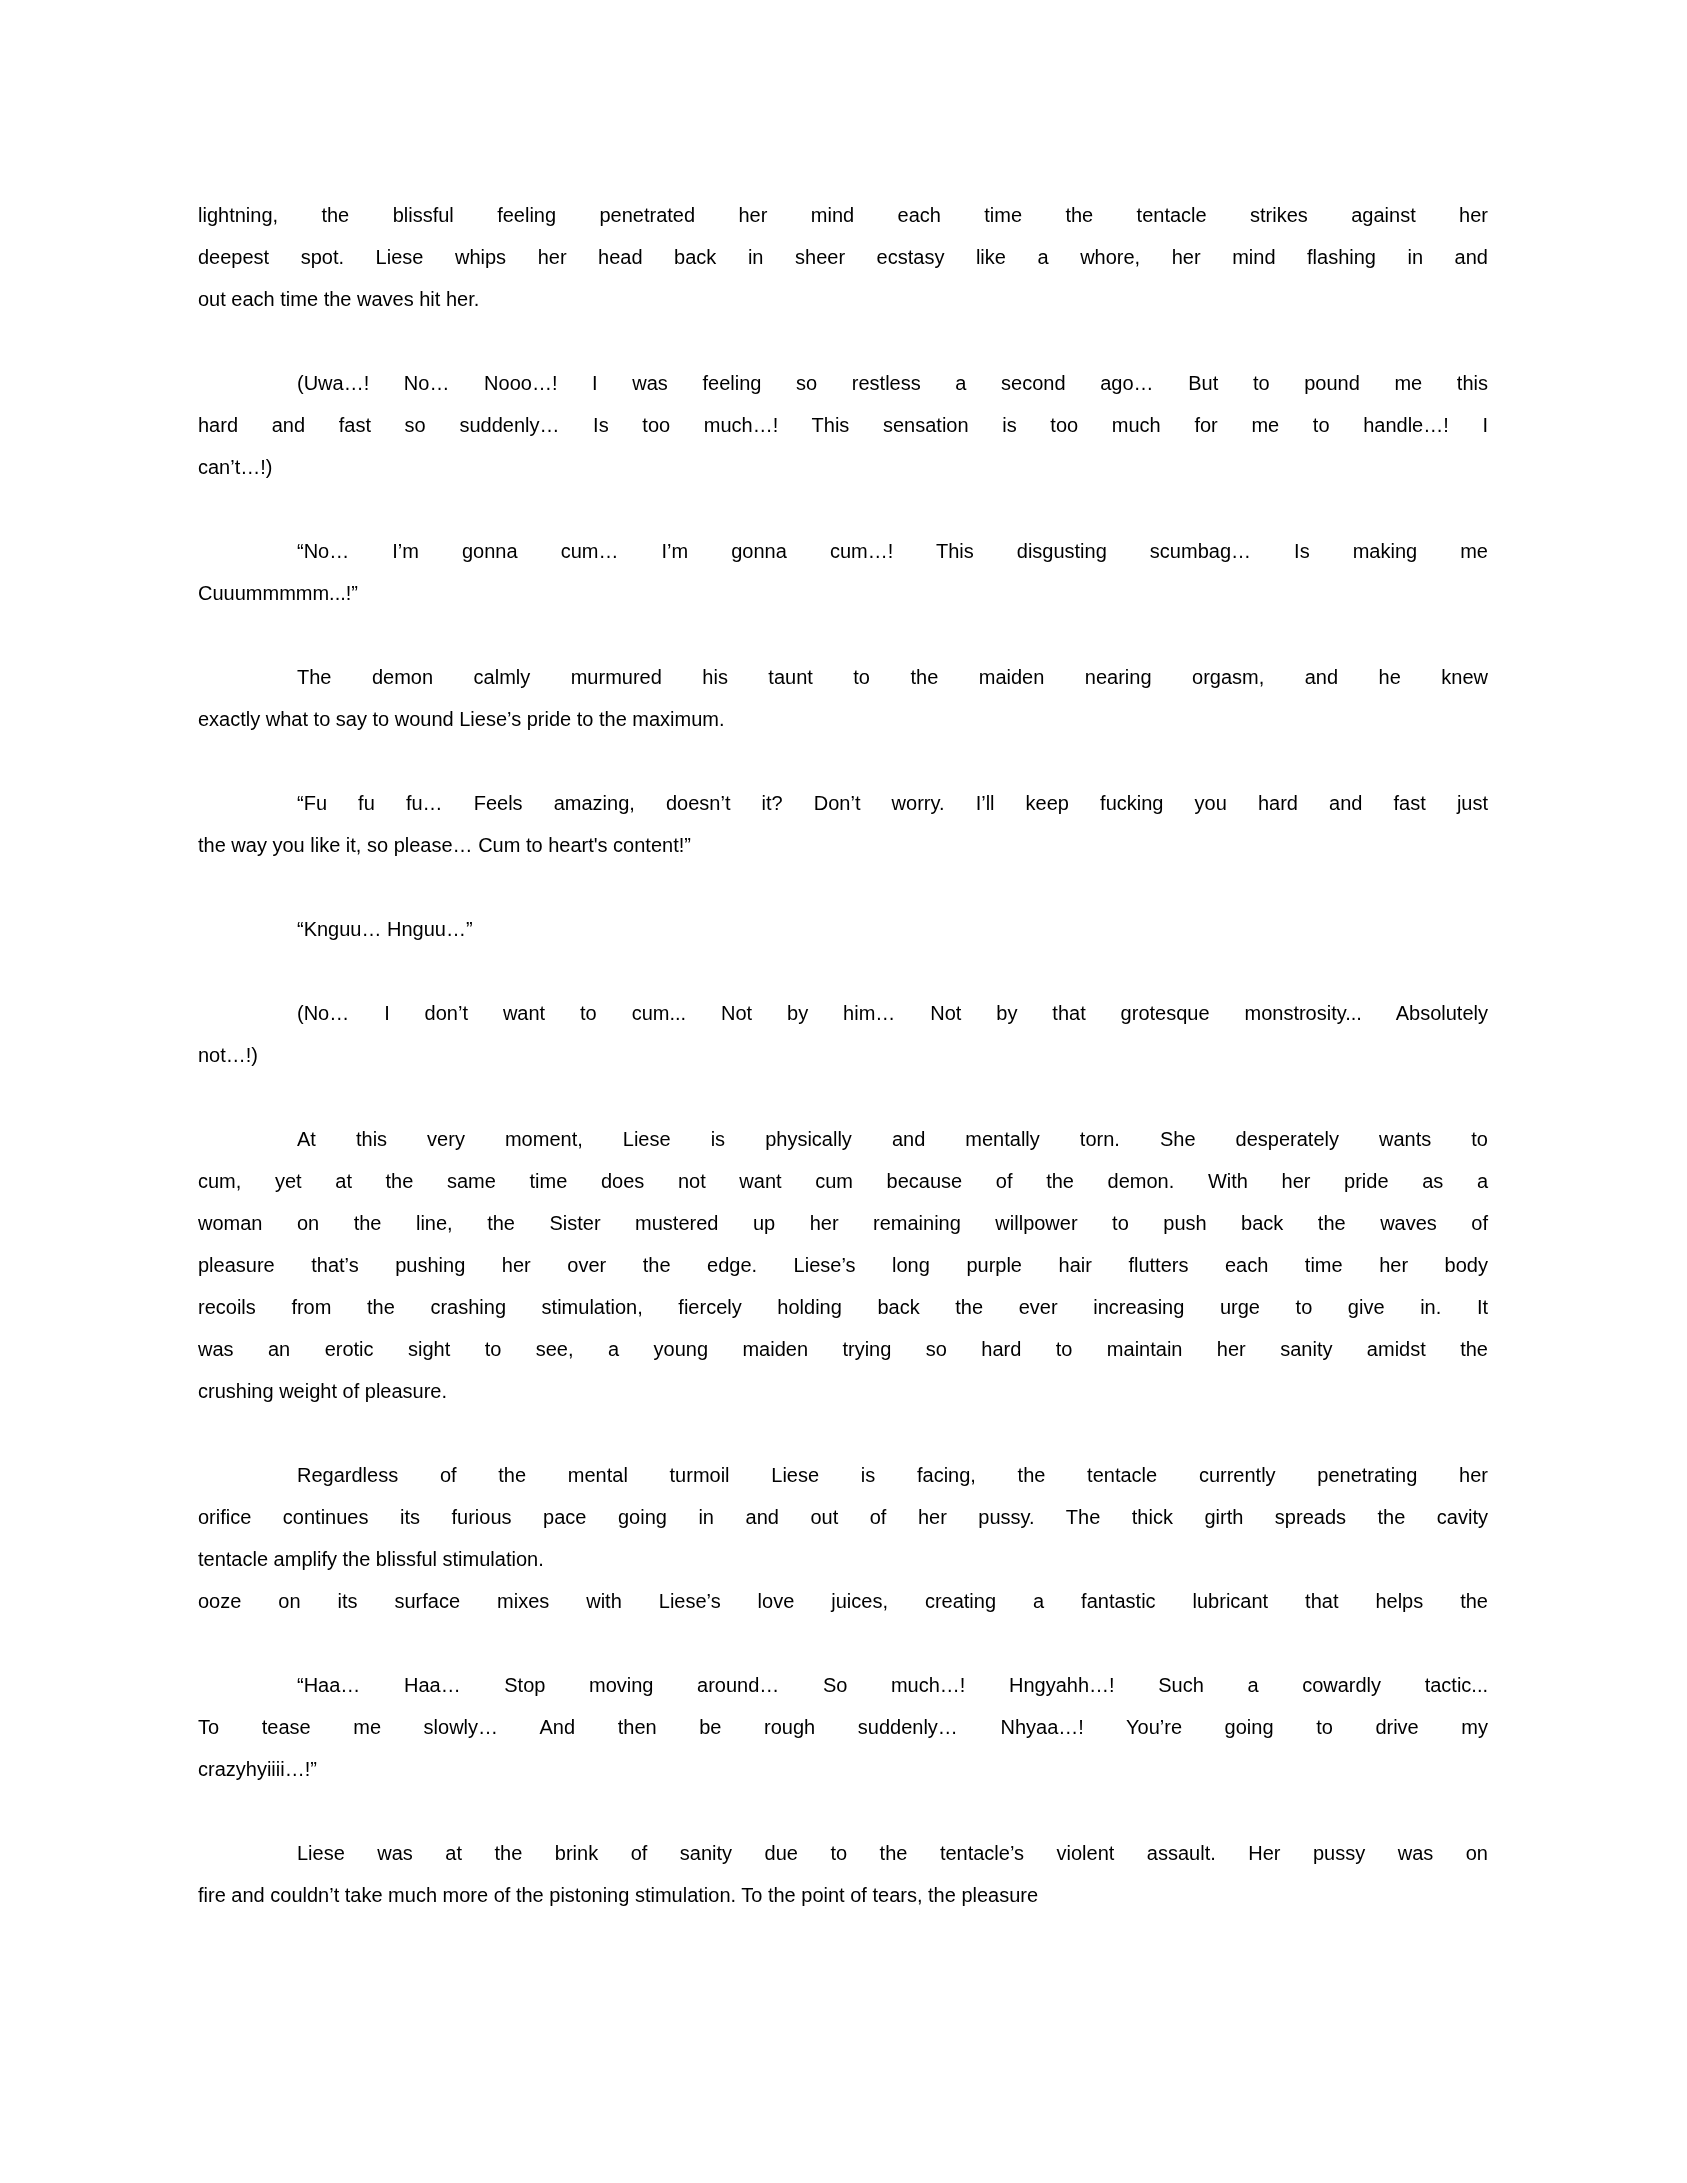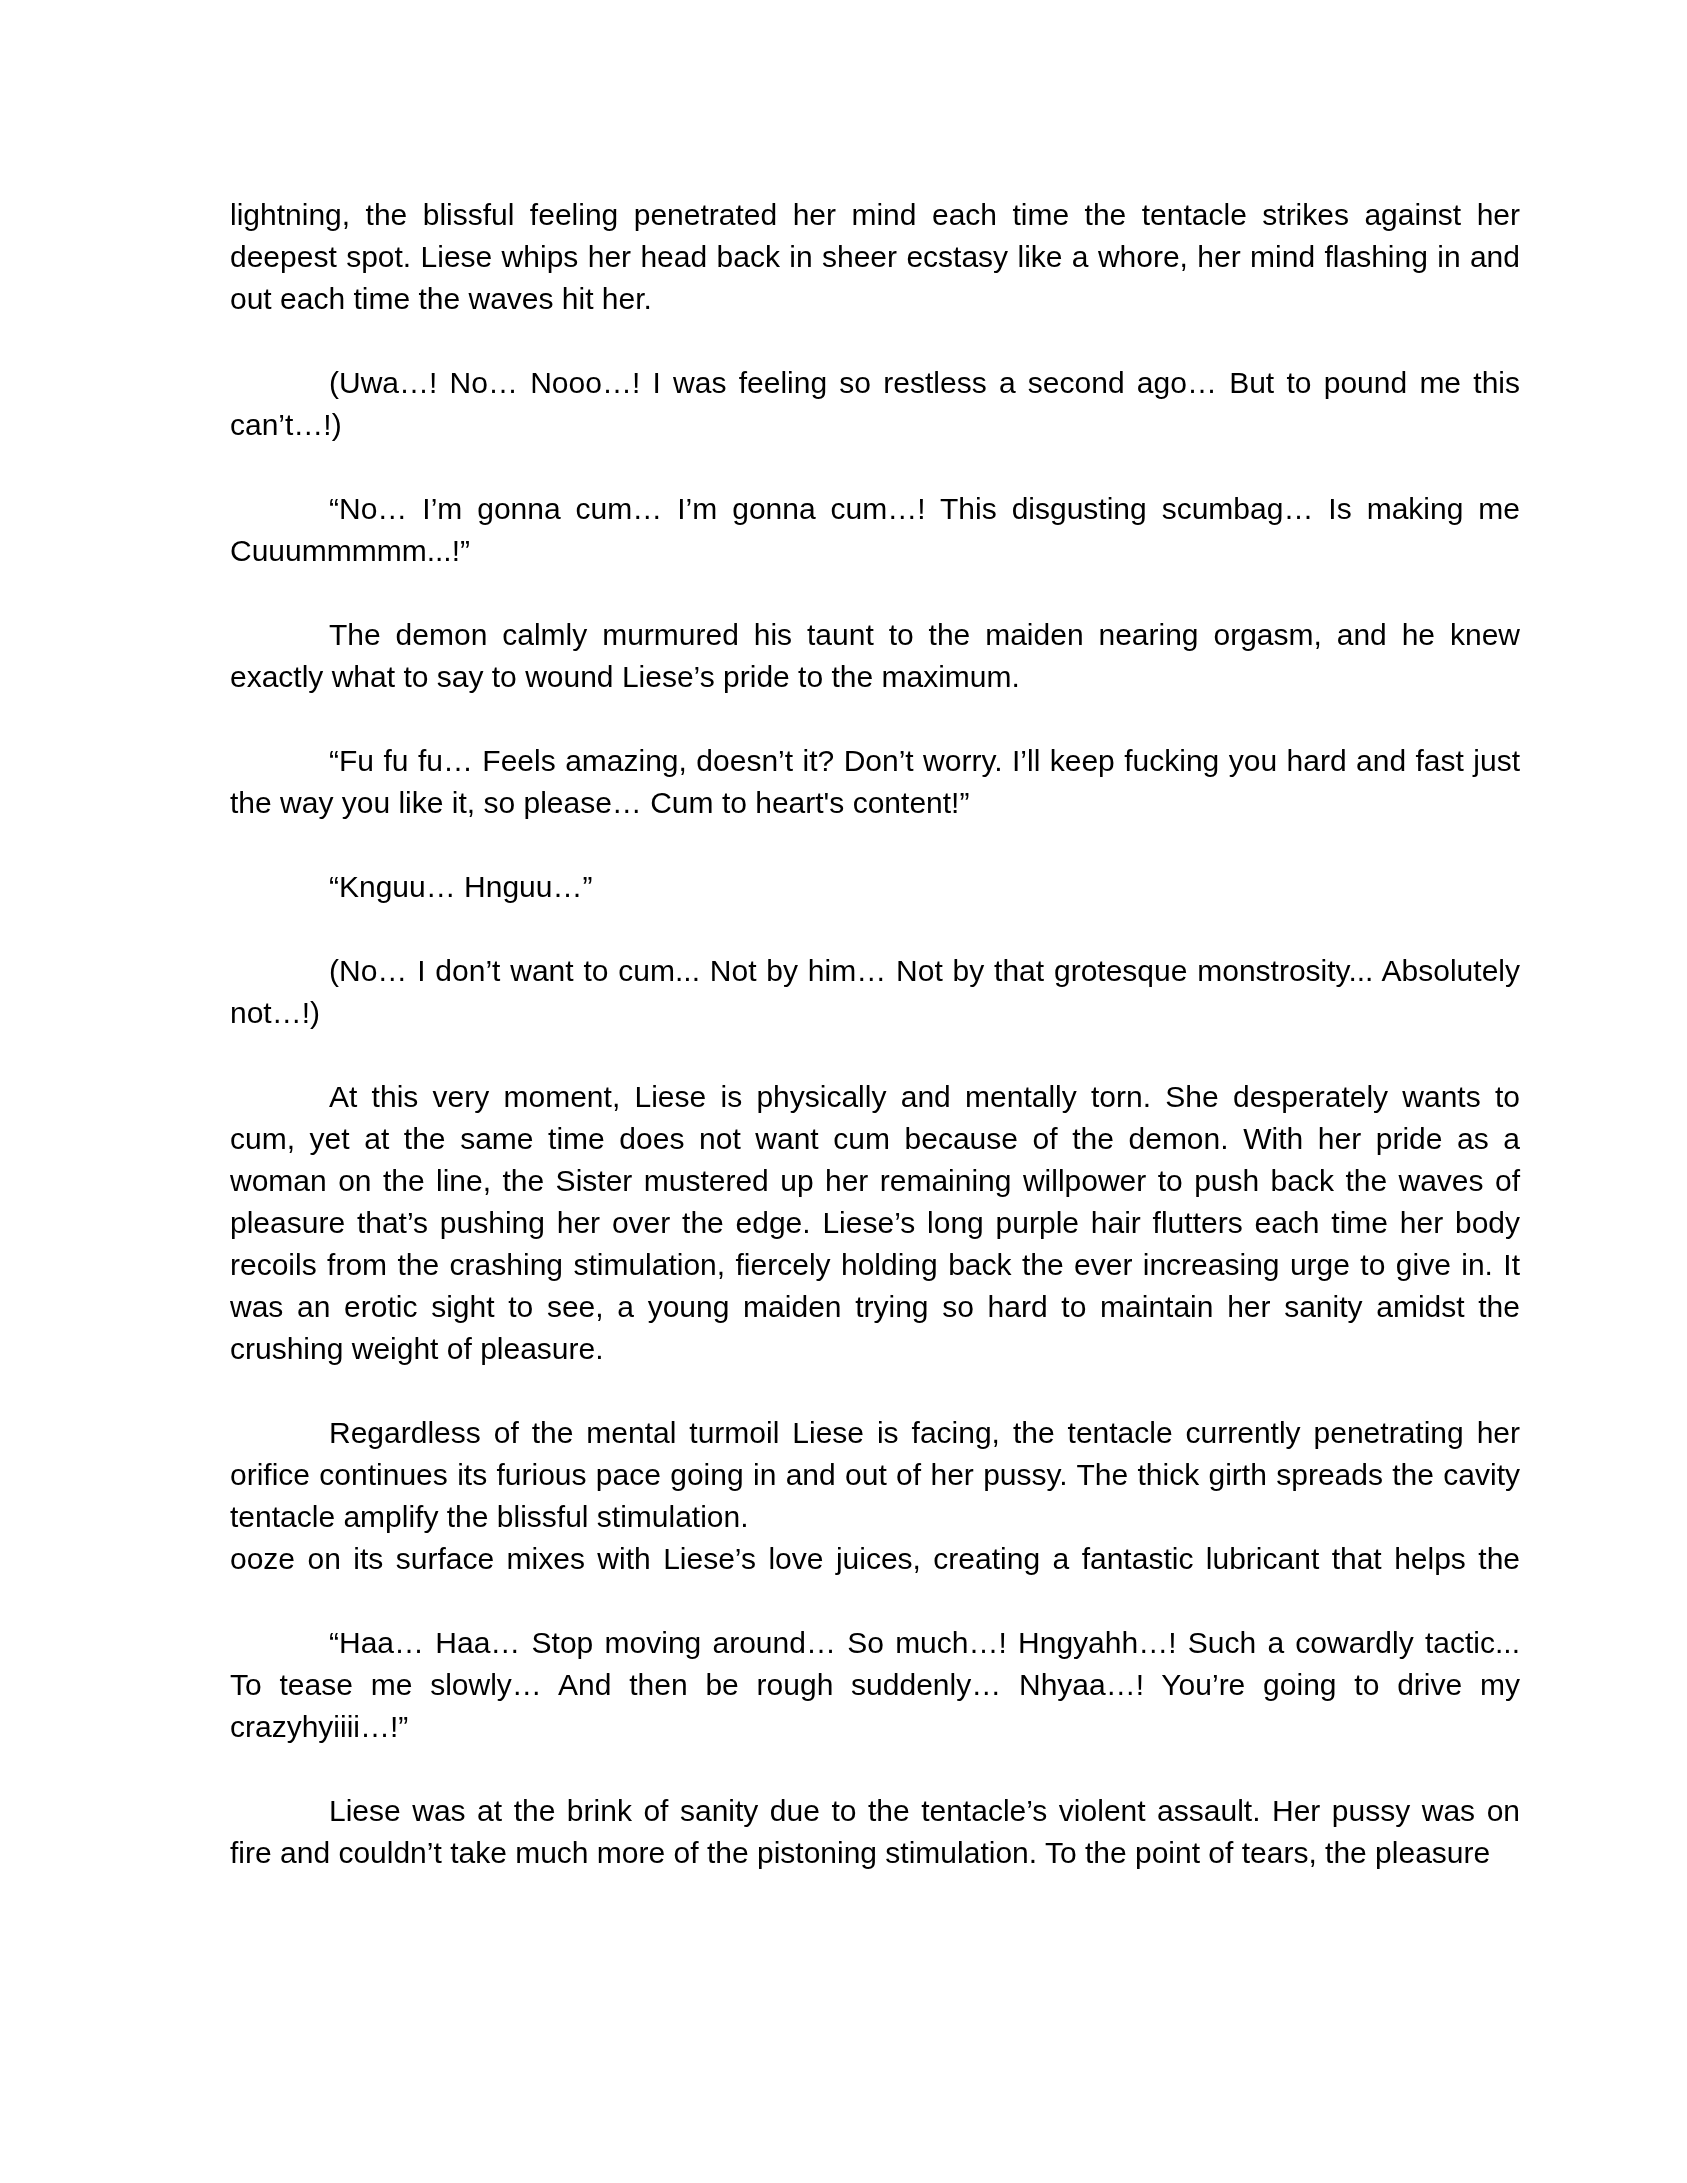--- a/index.html
+++ b/index.html
@@ -14,24 +14,23 @@
     background: #ffffff;
     color: #000000;
     font-family: "Liberation Sans", "DejaVu Sans", sans-serif;
     overflow: hidden;
   }
   .content {
     position: absolute;
     left: 198px;
     top: 194px;
     width: 1290px;
-    font-size: 30px;
+    font-size: 20px;
     line-height: 42px;
     color: #000000;
-    margin-left: 32px;
   }
   .paragraph {
     margin: 0 0 42px 0;
   }
   .paragraph:last-child {
     margin-bottom: 0;
   }
   .line {
     text-align: justify;
     text-align-last: justify;
@@ -49,20 +48,21 @@
 
 <div class="page">
   <div class="content">
       <div class="paragraph">
         <div class="line">lightning, the blissful feeling penetrated her mind each time the tentacle strikes against her</div>
         <div class="line">deepest spot. Liese whips her head back in sheer ecstasy like a whore, her mind flashing in and</div>
         <div class="line last">out each time the waves hit her.</div>
       </div>
       <div class="paragraph">
         <div class="line indent">(Uwa…! No… Nooo…! I was feeling so restless a second ago… But to pound me this</div>
+        <div class="line">hard and fast so suddenly… Is too much…! This sensation is too much for me to handle…! I</div>
         <div class="line last">can’t…!)</div>
       </div>
       <div class="paragraph">
         <div class="line indent">“No… I’m gonna cum… I’m gonna cum…! This disgusting scumbag… Is making me</div>
         <div class="line last">Cuuummmmm...!”</div>
       </div>
       <div class="paragraph">
         <div class="line indent">The demon calmly murmured his taunt to the maiden nearing orgasm, and he knew</div>
         <div class="line last">exactly what to say to wound Liese’s pride to the maximum.</div>
       </div>

